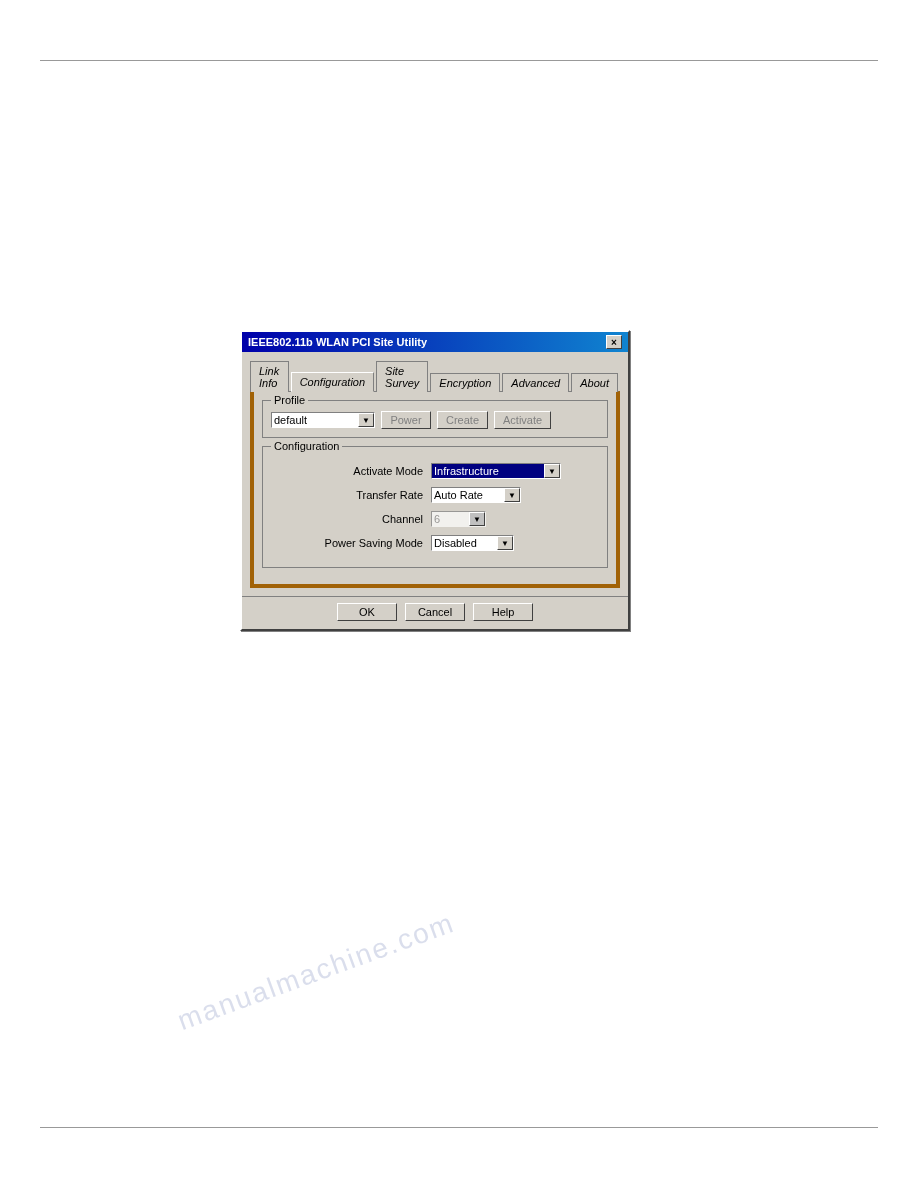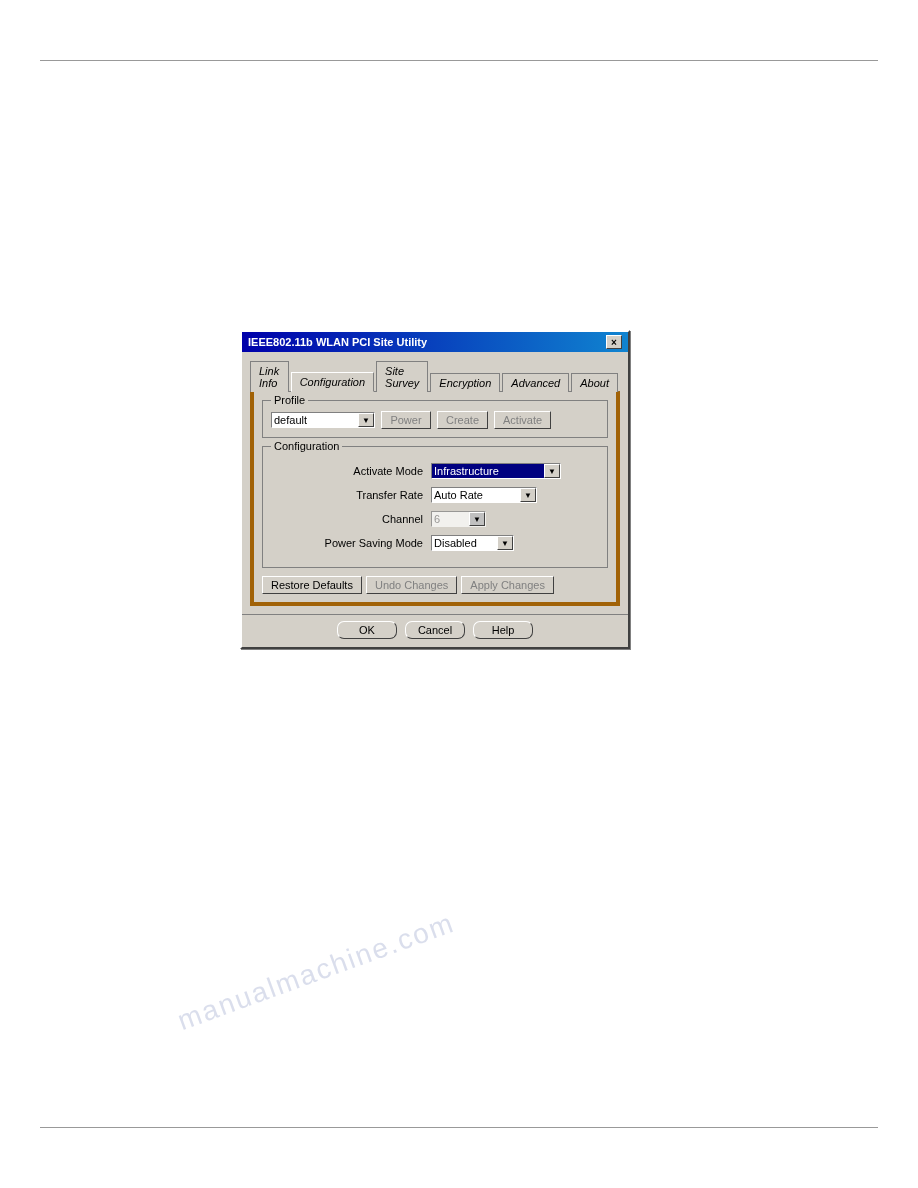--- a/index.html
+++ b/index.html
@@ -282,21 +282,20 @@
       display: flex;
       justify-content: center;
       gap: 8px;
       padding: 6px 8px 8px;
       border-top: 1px solid #808080;
       background: #d4d0c8;
     }
 
     .footer-btn {
       min-width: 60px;
-      border-radius: 7px;
     }
 
     
     .op-mode-select {
       background: #000080;
       color: white;
     }
 
     
     .watermark {
@@ -372,21 +371,21 @@
                   <div class="select-arrow">▼</div>
                 </div>
               </div>
             </div>
 
 
             <div class="config-row">
               <div class="config-label">Transfer Rate</div>
               <div class="config-control">
                 <div class="select-wrapper">
-                  <select class="win-select transfer-rate-select" style="width:106px;">
+                  <select class="win-select transfer-rate-select" style="width:90px;">
                     <option>Auto Rate</option>
                     <option>1 Mbps</option>
                     <option>2 Mbps</option>
                     <option>5.5 Mbps</option>
                     <option>11 Mbps</option>
                   </select>
                   <div class="select-arrow">▼</div>
                 </div>
               </div>
             </div>
@@ -414,25 +413,20 @@
                     <option>Enabled</option>
                   </select>
                   <div class="select-arrow">▼</div>
                 </div>
               </div>
             </div>
 
           </div>
         </div>
 
-        <div class="bottom-buttons">
-          <button class="win-btn">Restore Defaults</button>
-          <button class="win-btn disabled">Undo Changes</button>
-          <button class="win-btn disabled">Apply Changes</button>
-        </div>
 
       </div>
 
     </div>
 
     <div class="dialog-footer">
       <button class="win-btn footer-btn">OK</button>
       <button class="win-btn footer-btn">Cancel</button>
       <button class="win-btn footer-btn">Help</button>
     </div>

